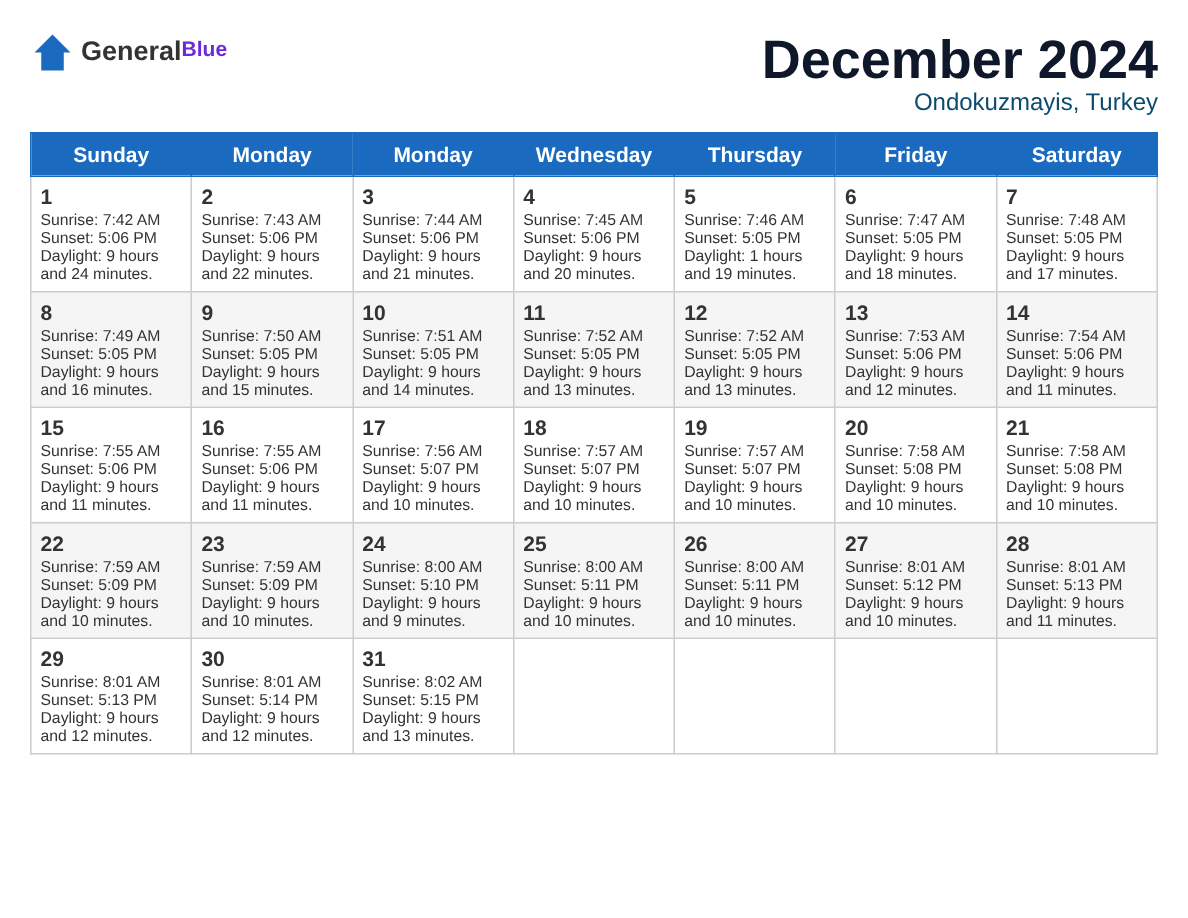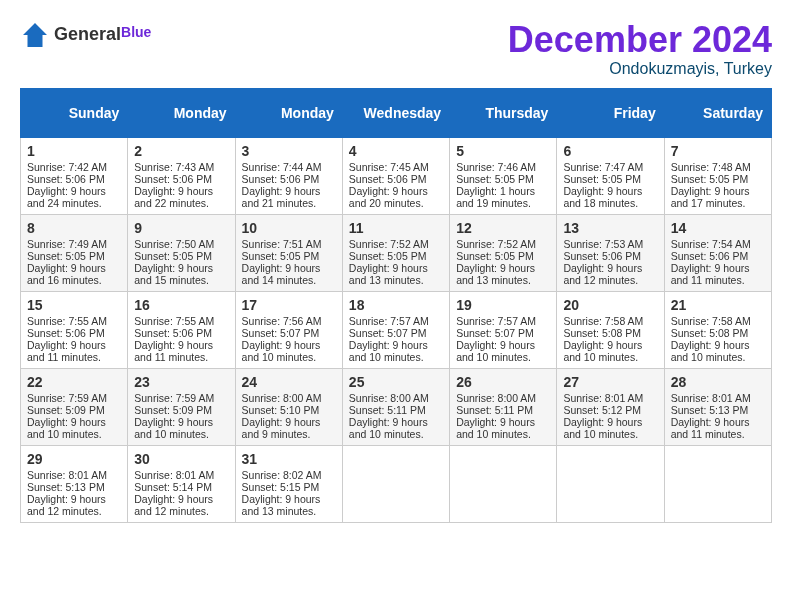--- a/index.html
+++ b/index.html
@@ -39,37 +39,37 @@
     .logo-icon {
       width: 30px;
       height: 30px;
     }
     .title-block {
       text-align: right;
     }
     .month-title {
       font-size: 36px;
       font-weight: bold;
-      color: #6d28d9;
+      color: #0f172a;
       line-height: 1.1;
     }
     .location {
       font-size: 16px;
       color: #0c4a6e;
     }
     .calendar {
       width: 100%;
       border-collapse: collapse;
       border: 1px solid #ccc;
     }
     .calendar th {
       background-color: #1a6bbf;
       color: #fff;
-      text-align: right;
-      padding: 16px 8px;
+      text-align: center;
+      padding: 6px 8px;
       font-size: 14px;
       font-weight: bold;
       border: 1px solid #1a6bbf;
     }
     .calendar td {
       vertical-align: top;
       border: 1px solid #ccc;
       padding: 5px 6px;
       width: 14.28%;
       min-height: 80px;

